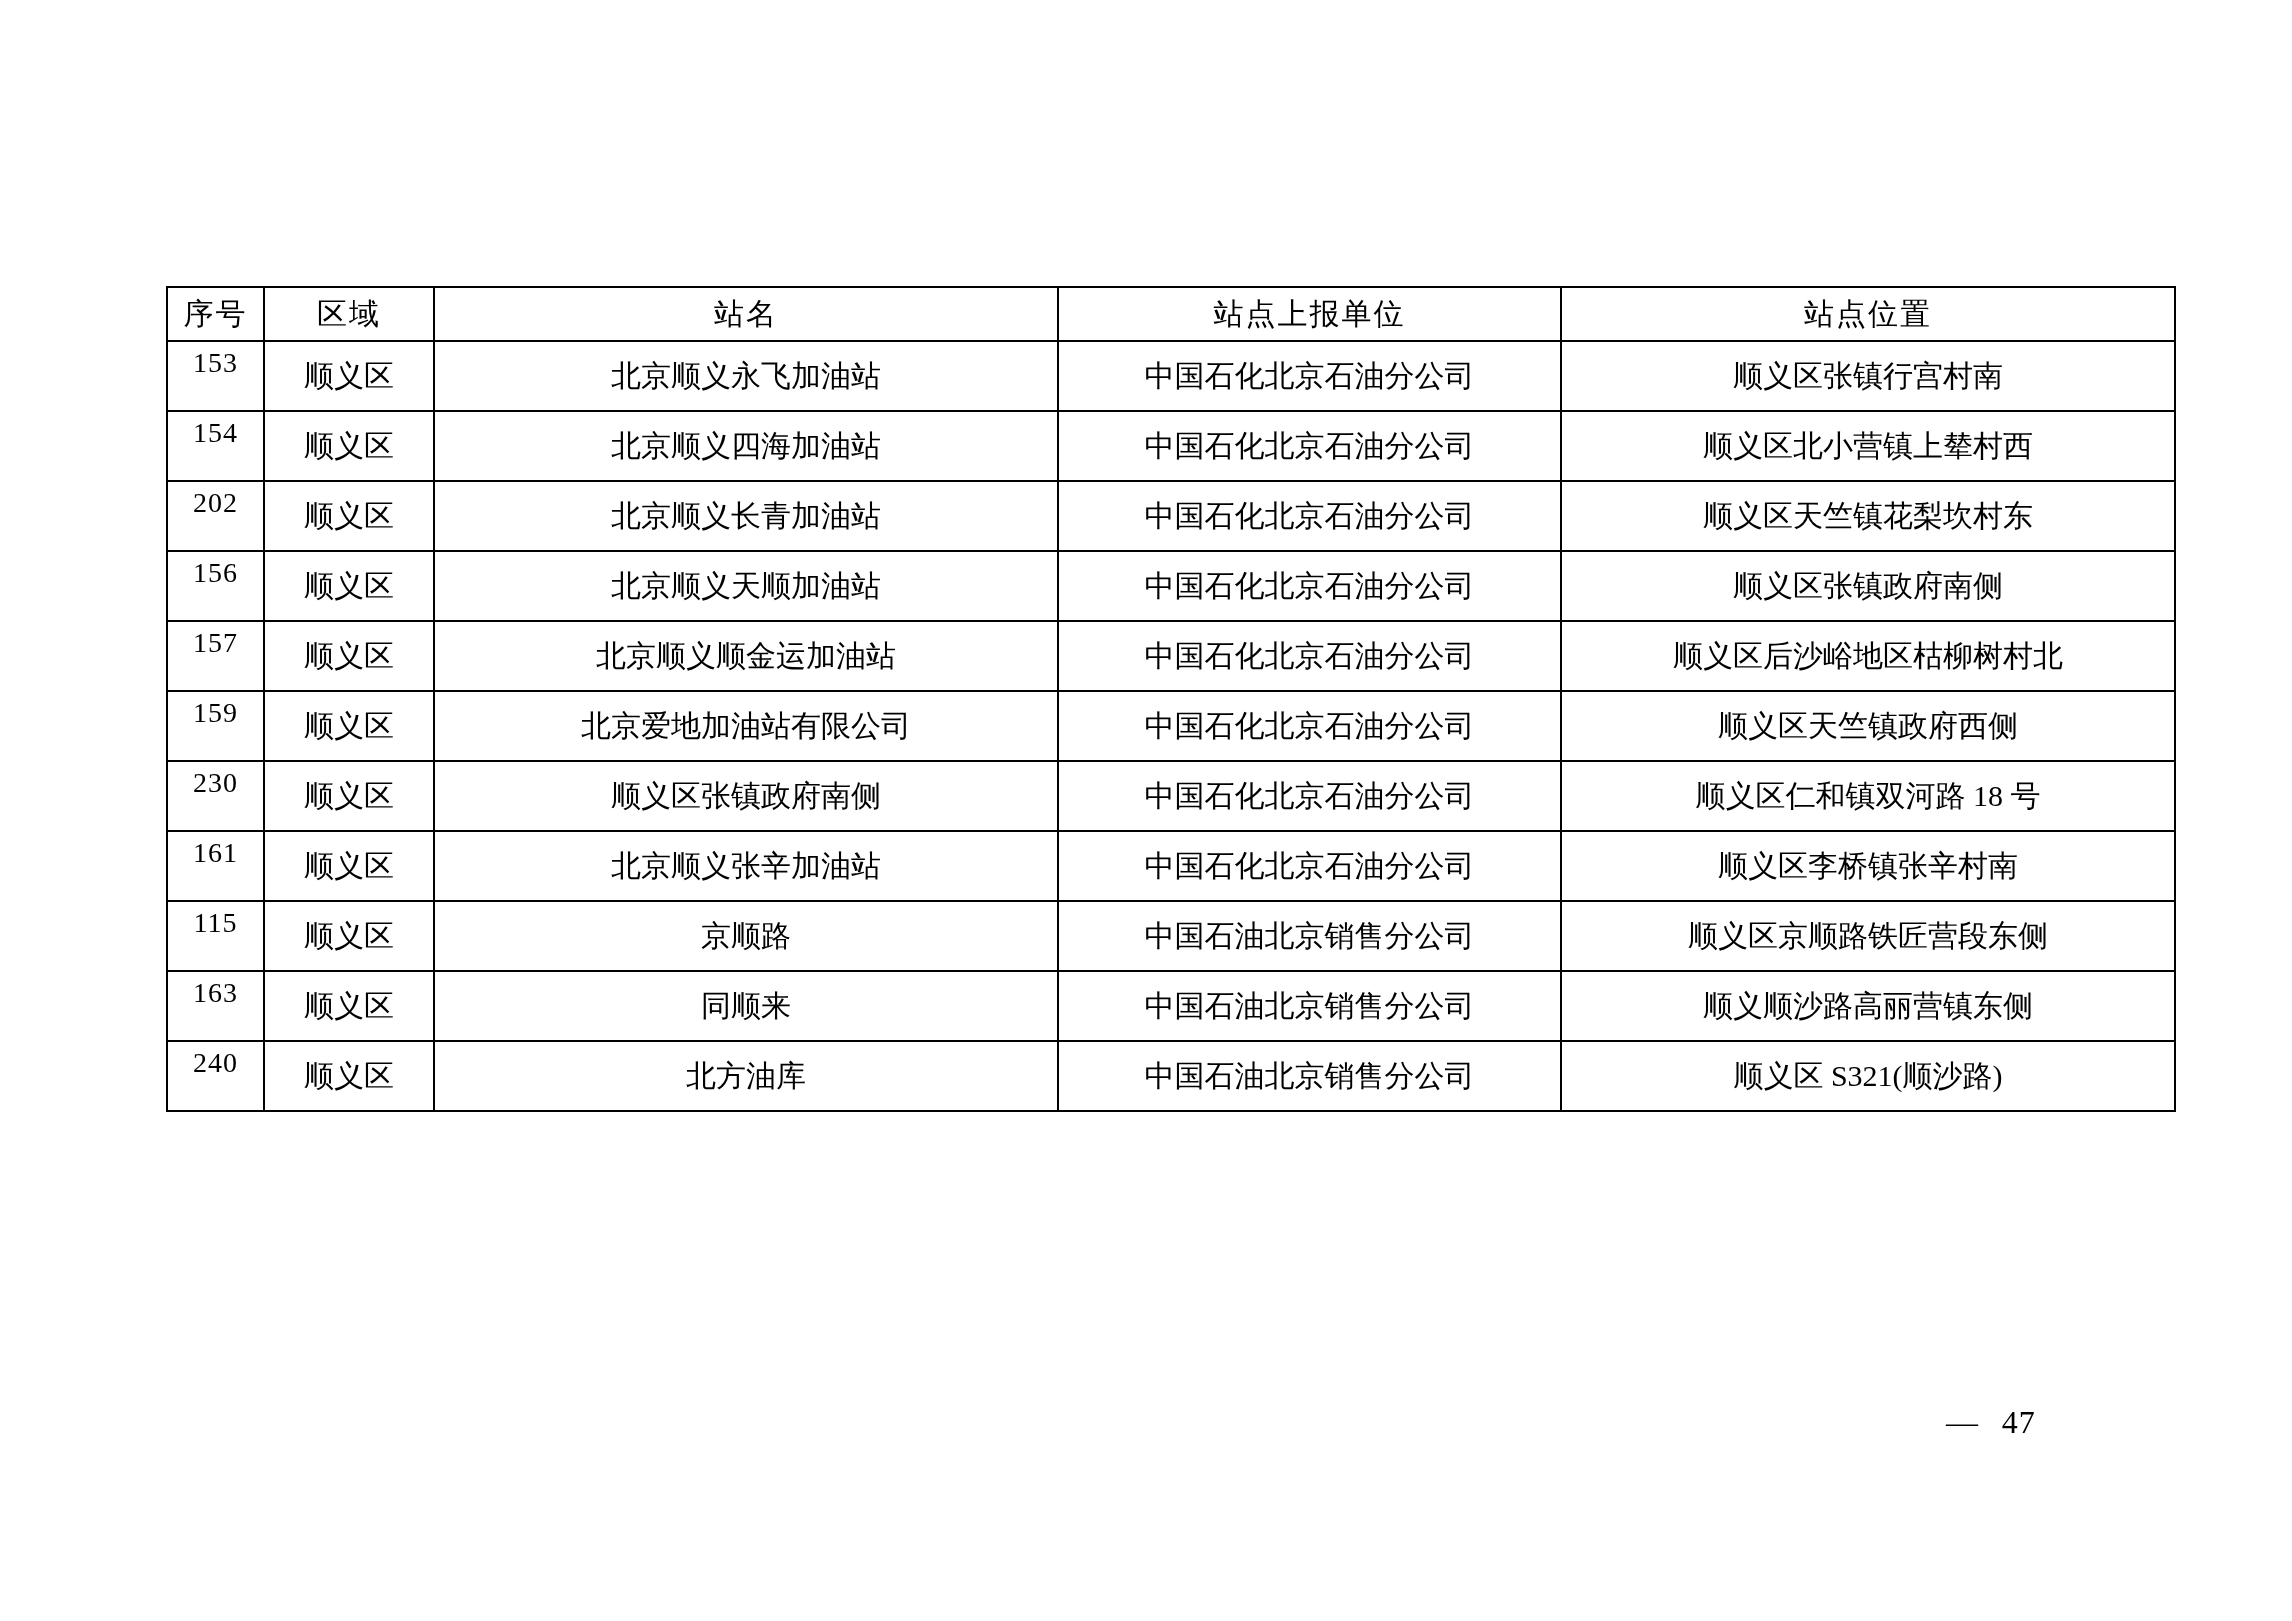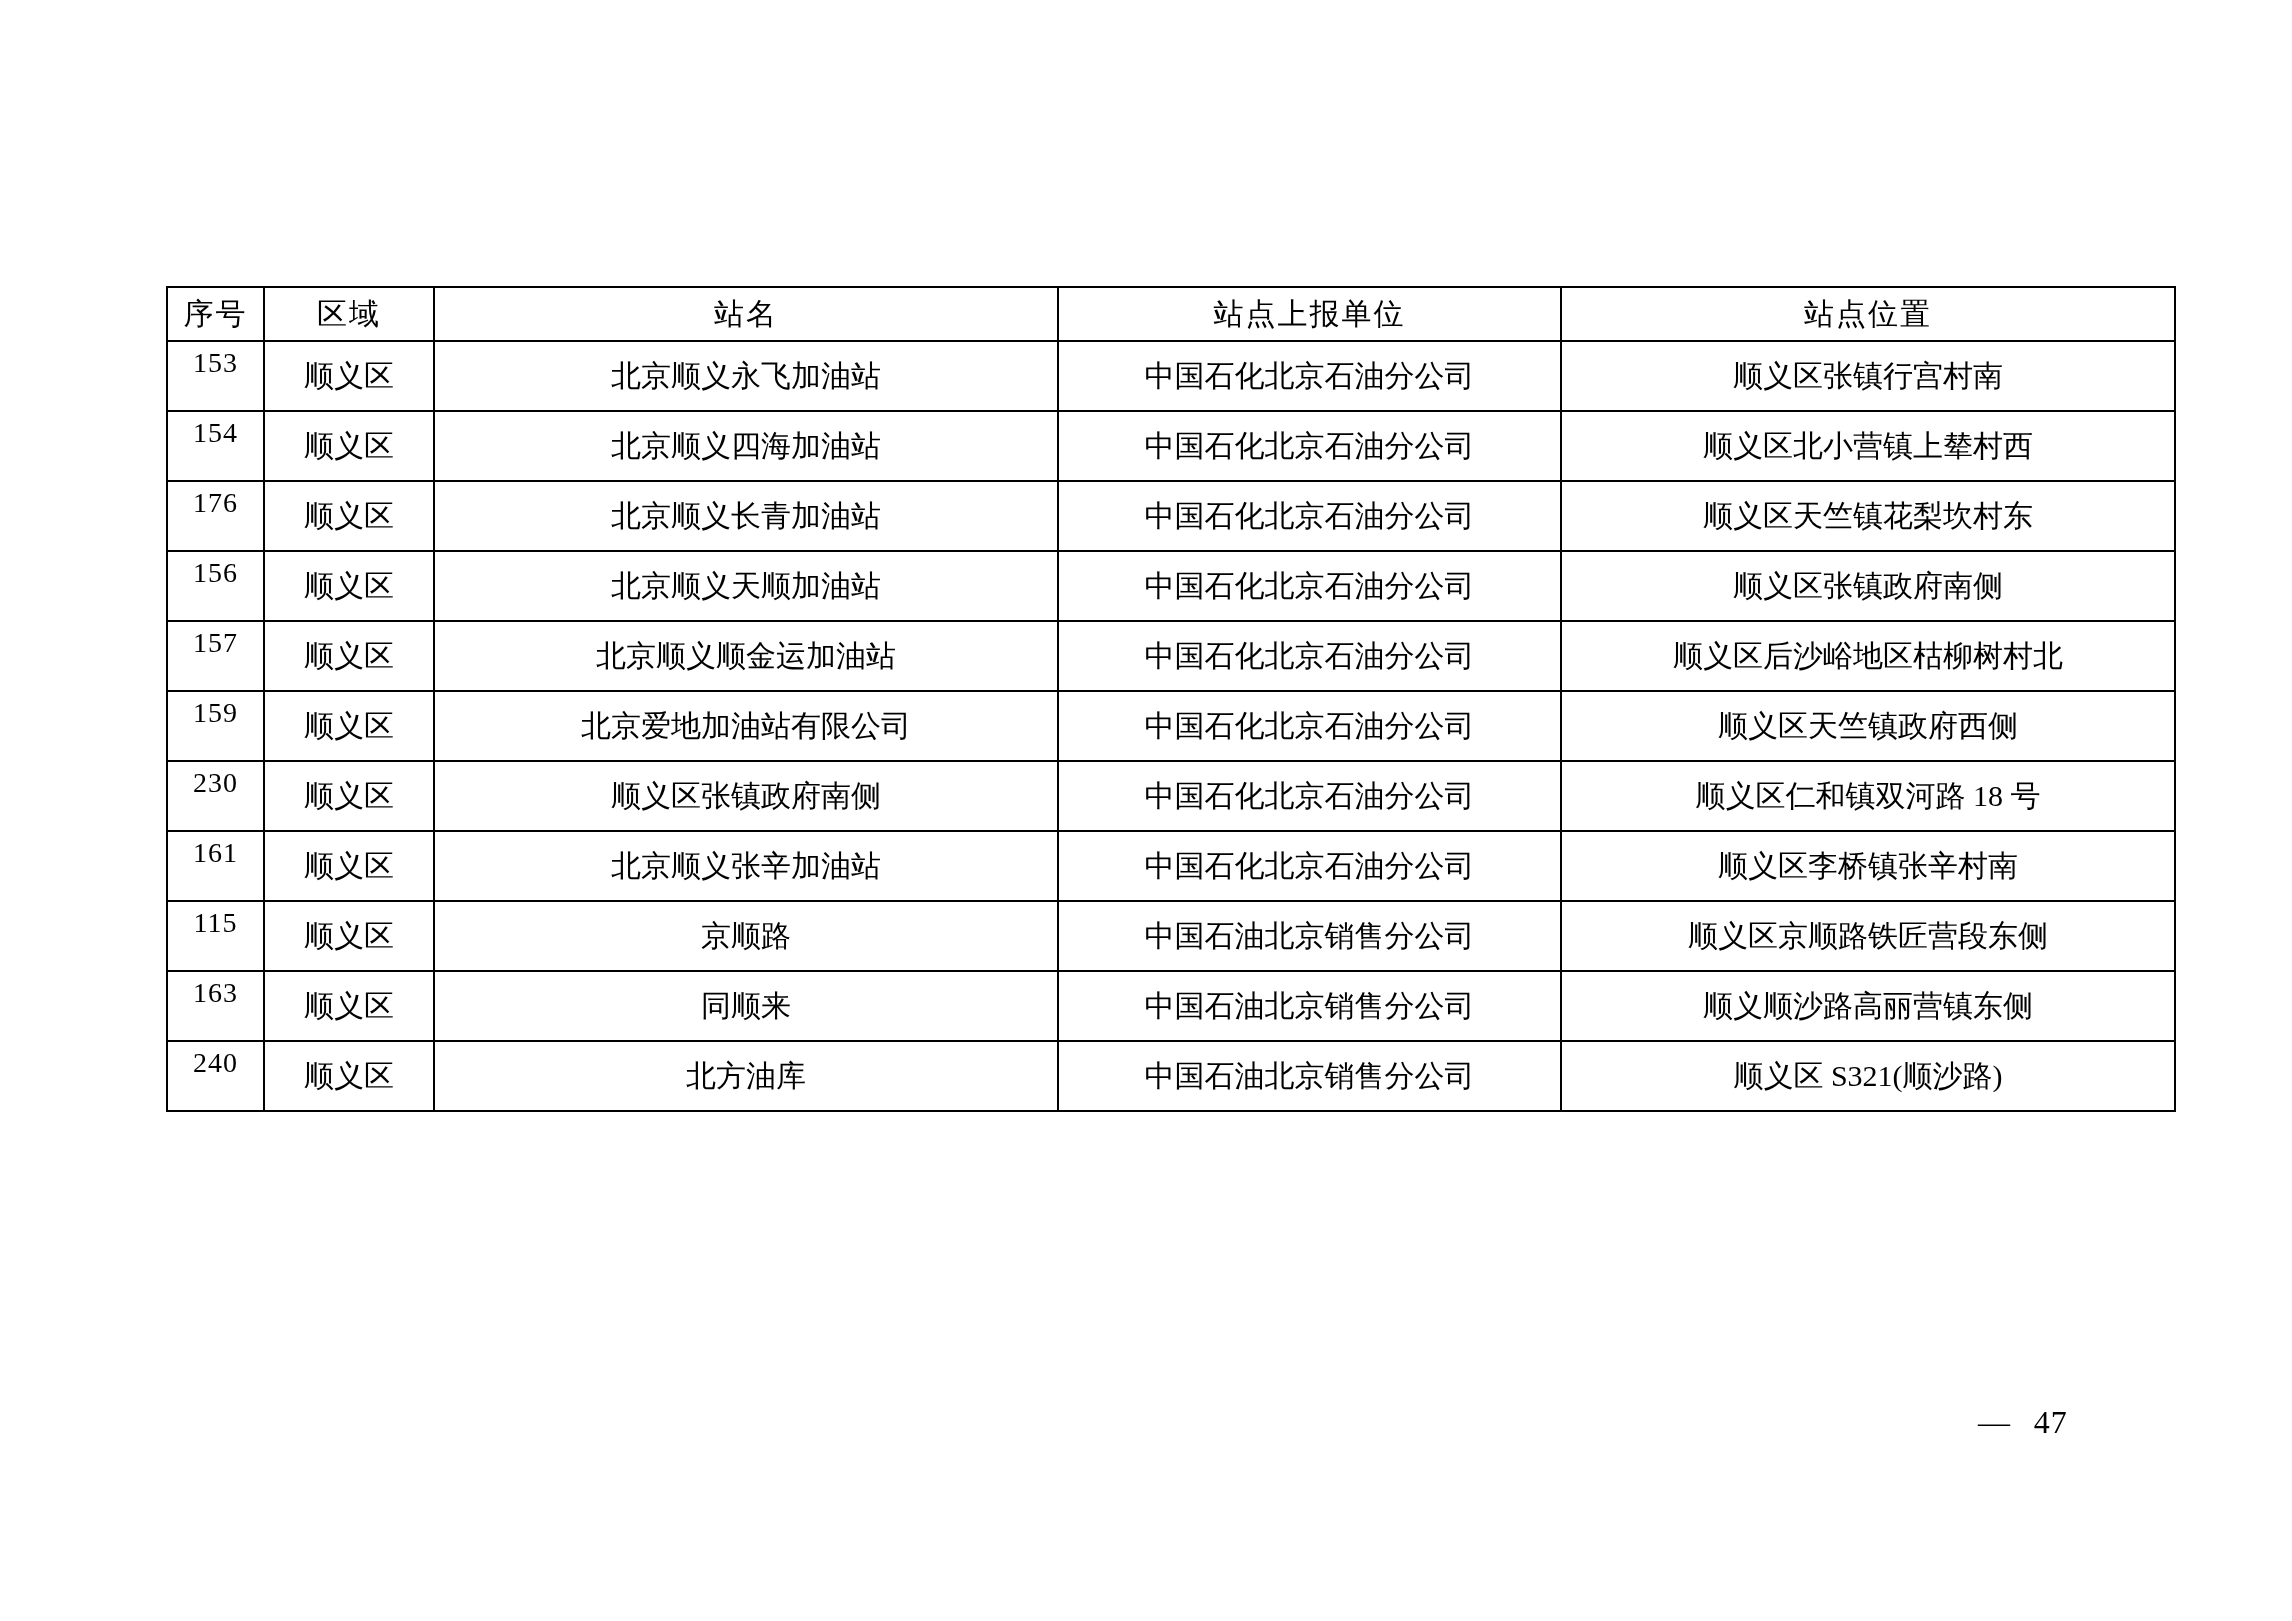--- a/index.html
+++ b/index.html
@@ -59,21 +59,20 @@
     letter-spacing: 1px;
   }
   .page-number {
     position: absolute;
     left: 1946px;
     top: 1404px;
     font-size: 32px;
     letter-spacing: 1px;
     word-spacing: 13.7px;
     white-space: nowrap;
-    margin-left: 32px;
   }
 </style>
 </head>
 <body>
 
 <table class="doc-table">
   <colgroup>
     <col style="width:97px">
     <col style="width:170px">
     <col style="width:624px">
@@ -98,21 +97,21 @@
     <td class="cell-location">顺义区张镇行宫村南</td>
   </tr>
       <tr>
     <td class="cell-no">154</td>
     <td class="cell-area">顺义区</td>
     <td class="cell-name">北京顺义四海加油站</td>
     <td class="cell-unit">中国石化北京石油分公司</td>
     <td class="cell-location">顺义区北小营镇上辇村西</td>
   </tr>
       <tr>
-    <td class="cell-no">176</td>
+    <td class="cell-no">202</td>
     <td class="cell-area">顺义区</td>
     <td class="cell-name">北京顺义长青加油站</td>
     <td class="cell-unit">中国石化北京石油分公司</td>
     <td class="cell-location">顺义区天竺镇花梨坎村东</td>
   </tr>
       <tr>
     <td class="cell-no">156</td>
     <td class="cell-area">顺义区</td>
     <td class="cell-name">北京顺义天顺加油站</td>
     <td class="cell-unit">中国石化北京石油分公司</td>

